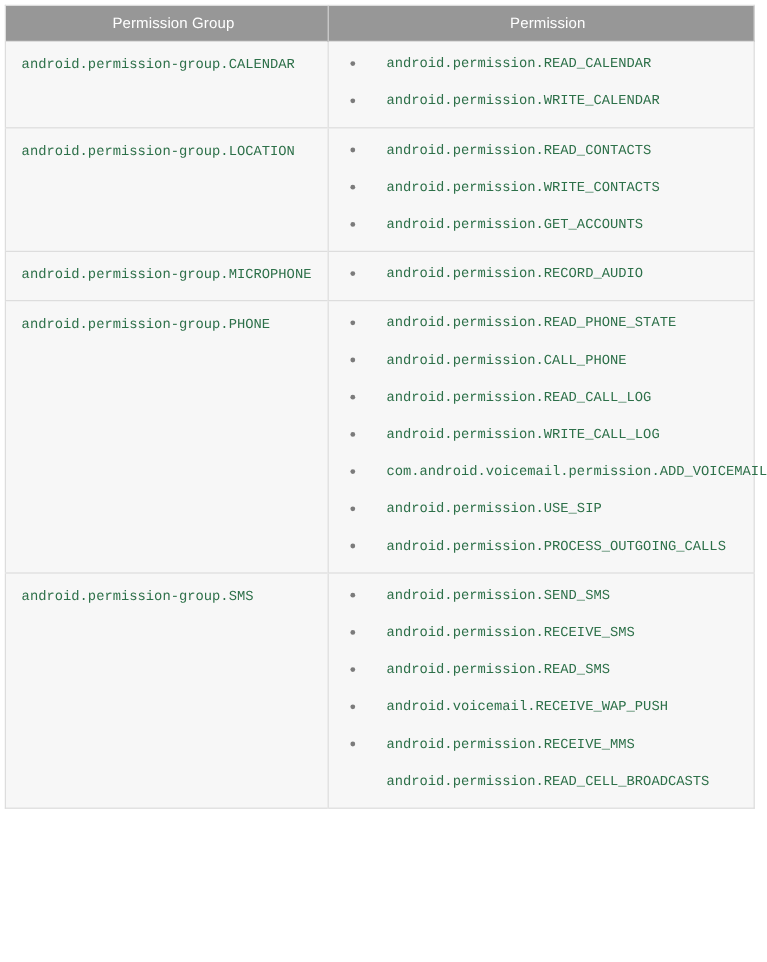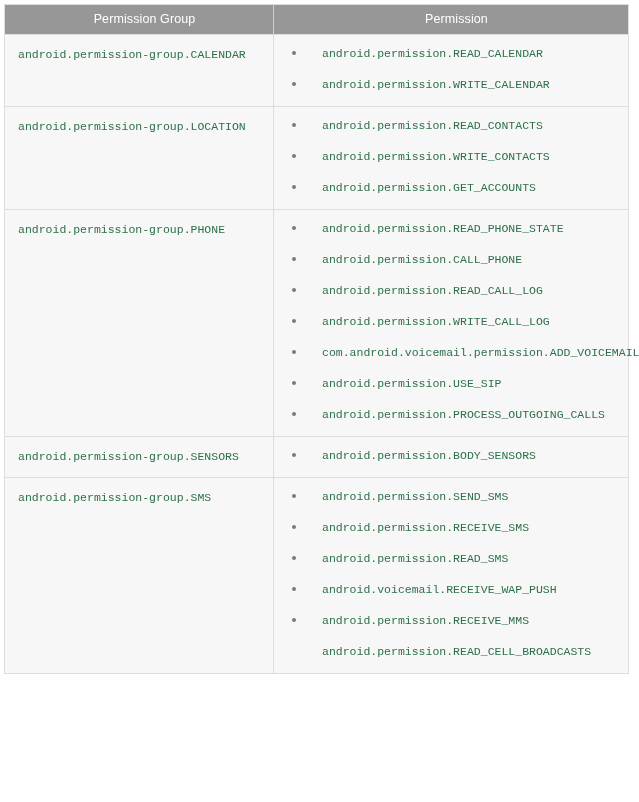--- a/index.html
+++ b/index.html
@@ -119,38 +119,38 @@
           <td class="group-cell"><span class="group-text">android.permission-group.LOCATION</span></td>
           <td class="perms-cell">
             <ul class="perm-list">
               <li><span class="bullet"></span><span>android.permission.READ_CONTACTS</span></li>
               <li><span class="bullet"></span><span>android.permission.WRITE_CONTACTS</span></li>
               <li><span class="bullet"></span><span>android.permission.GET_ACCOUNTS</span></li>
             </ul>
           </td>
         </tr>
         <tr>
+          <td class="group-cell"><span class="group-text">android.permission-group.MICROPHONE</span></td>
+          <td class="perms-cell">
+            <ul class="perm-list">
+              <li><span class="bullet"></span><span>android.permission.RECORD_AUDIO</span></li>
+            </ul>
+          </td>
+        </tr>
+        <tr>
           <td class="group-cell"><span class="group-text">android.permission-group.PHONE</span></td>
           <td class="perms-cell">
             <ul class="perm-list">
               <li><span class="bullet"></span><span>android.permission.READ_PHONE_STATE</span></li>
               <li><span class="bullet"></span><span>android.permission.CALL_PHONE</span></li>
               <li><span class="bullet"></span><span>android.permission.READ_CALL_LOG</span></li>
               <li><span class="bullet"></span><span>android.permission.WRITE_CALL_LOG</span></li>
               <li><span class="bullet"></span><span>com.android.voicemail.permission.ADD_VOICEMAIL</span></li>
               <li><span class="bullet"></span><span>android.permission.USE_SIP</span></li>
               <li><span class="bullet"></span><span>android.permission.PROCESS_OUTGOING_CALLS</span></li>
-            </ul>
-          </td>
-        </tr>
-        <tr>
-          <td class="group-cell"><span class="group-text">android.permission-group.SENSORS</span></td>
-          <td class="perms-cell">
-            <ul class="perm-list">
-              <li><span class="bullet"></span><span>android.permission.BODY_SENSORS</span></li>
             </ul>
           </td>
         </tr>
         <tr>
           <td class="group-cell"><span class="group-text">android.permission-group.SMS</span></td>
           <td class="perms-cell">
             <ul class="perm-list">
               <li><span class="bullet"></span><span>android.permission.SEND_SMS</span></li>
               <li><span class="bullet"></span><span>android.permission.RECEIVE_SMS</span></li>
               <li><span class="bullet"></span><span>android.permission.READ_SMS</span></li>

